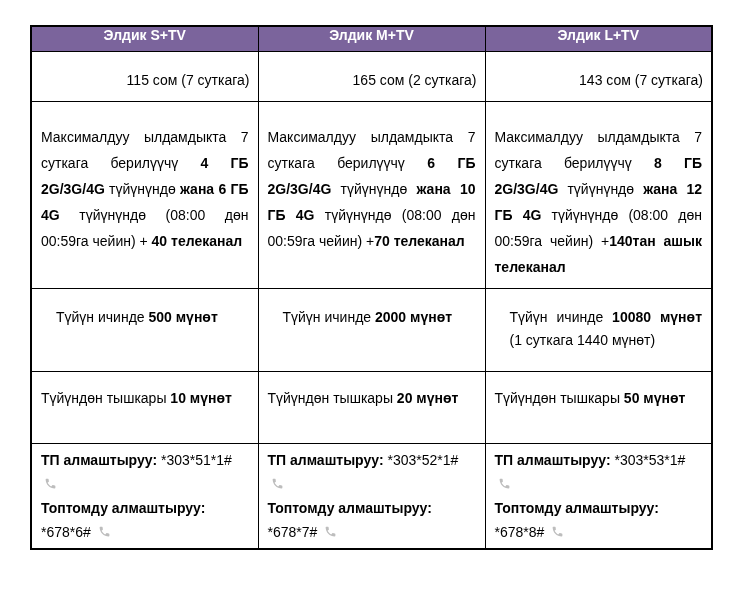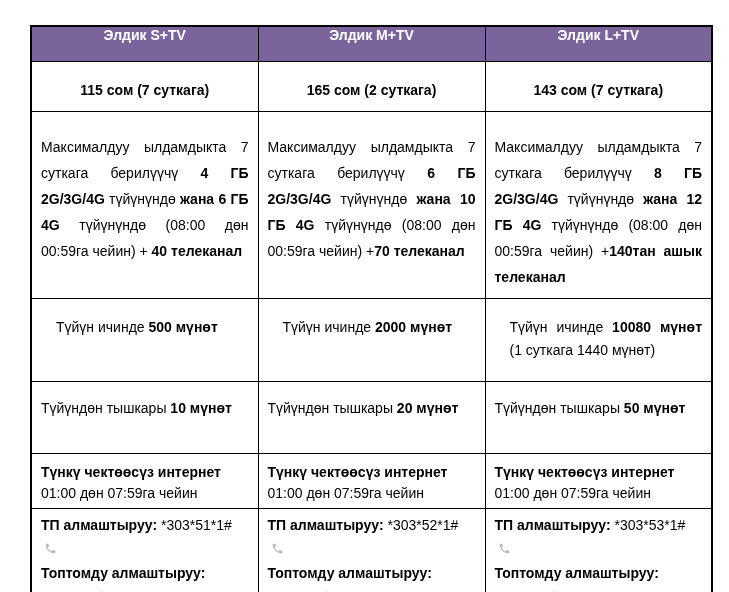--- a/index.html
+++ b/index.html
@@ -25,27 +25,27 @@
   table.tariff-table th, table.tariff-table td{
     border:1px solid var(--border-color);
     box-sizing:border-box;
     font-size:14px;
     vertical-align:top;
     overflow:hidden;
   }
   th.plan-header{
     background:var(--header-bg);
     color:var(--header-text);
-    height:35px;
+    height:25px;
     font-size:13.5px;
     font-weight:700;
     vertical-align:middle;
   }
   tr.price-row td{
-    height:50px;text-align:center;font-weight:700;vertical-align:middle;
+    height:50px;text-align:right;font-weight:400;vertical-align:middle;
     padding:8px 8px 0 8px;
     margin-left:12px;
   }
   tr.desc-row td{
     height:165px;padding:22px 9px 8px 9px;text-align:justify;line-height:26px;margin-top:8px;
   }
   tr.innet-row td{
     height:83px;padding:17px 9px 4px 24px;text-align:justify;line-height:23px;
   }
   tr.outnet-row td{
@@ -88,25 +88,20 @@
     <tr class="innet-row">
       <td><span>Түйүн ичинде </span><b>500 мүнөт</b></td>
       <td><span>Түйүн ичинде </span><b>2000 мүнөт</b></td>
       <td><span>Түйүн ичинде </span><b>10080 мүнөт</b><span> (1 суткага 1440 мүнөт)</span></td>
     </tr>
     <tr class="outnet-row">
       <td><span>Түйүндөн тышкары </span><b>10 мүнөт</b></td>
       <td><span>Түйүндөн тышкары </span><b>20 мүнөт</b></td>
       <td><span>Түйүндөн тышкары </span><b>50 мүнөт</b></td>
     </tr>
-    <tr class="night-row">
-      <td><b>Түнкү чектөөсүз интернет</b><br><span>01:00 дөн 07:59га чейин</span></td>
-      <td><b>Түнкү чектөөсүз интернет</b><br><span>01:00 дөн 07:59га чейин</span></td>
-      <td><b>Түнкү чектөөсүз интернет</b><br><span>01:00 дөн 07:59га чейин</span></td>
-    </tr>
     <tr class="switch-row">
       <td><b>ТП алмаштыруу: </b><span>*303*51*1#</span><br>
   <span class="phone-icon"><svg viewBox="0 0 24 24" width="13" height="13" aria-hidden="true">
                 <path fill="currentColor" style="color:var(--phone-color)" d="M6.62 10.79c1.44 2.83 3.76 5.14 6.59 6.59l2.2-2.2c.27-.27.67-.36 1.02-.24 1.12.37 2.33.57 3.57.57.55 0 1 .45 1 1V20c0 .55-.45 1-1 1-9.39 0-17-7.61-17-17 0-.55.45-1 1-1h3.5c.55 0 1 .45 1 1 0 1.25.2 2.45.57 3.57.11.35.03.74-.25 1.02l-2.2 2.2z"></path>
               </svg></span>
 <br><b>Топтомду алмаштыруу:</b><br><span>*678*6#</span>
   <span class="phone-icon"><svg viewBox="0 0 24 24" width="13" height="13" aria-hidden="true">
                 <path fill="currentColor" style="color:var(--phone-color)" d="M6.62 10.79c1.44 2.83 3.76 5.14 6.59 6.59l2.2-2.2c.27-.27.67-.36 1.02-.24 1.12.37 2.33.57 3.57.57.55 0 1 .45 1 1V20c0 .55-.45 1-1 1-9.39 0-17-7.61-17-17 0-.55.45-1 1-1h3.5c.55 0 1 .45 1 1 0 1.25.2 2.45.57 3.57.11.35.03.74-.25 1.02l-2.2 2.2z"></path>
               </svg></span>
 </td>

